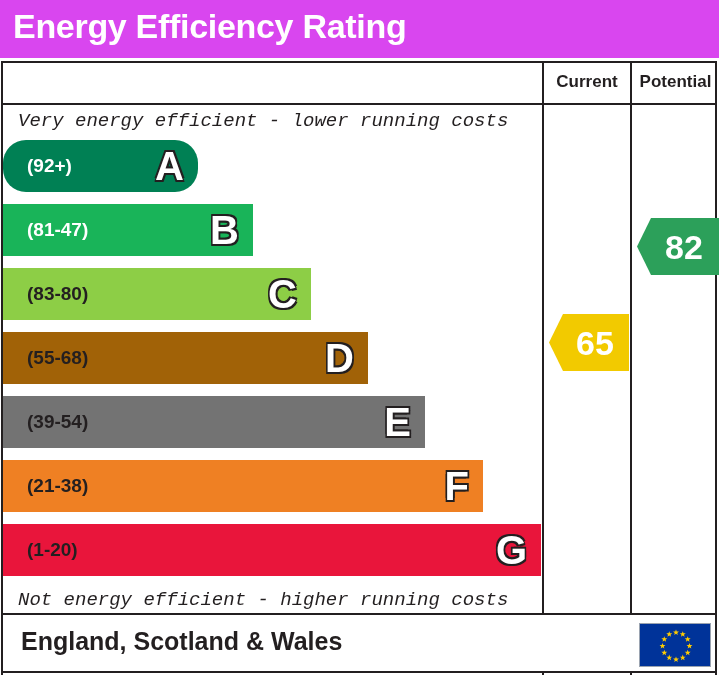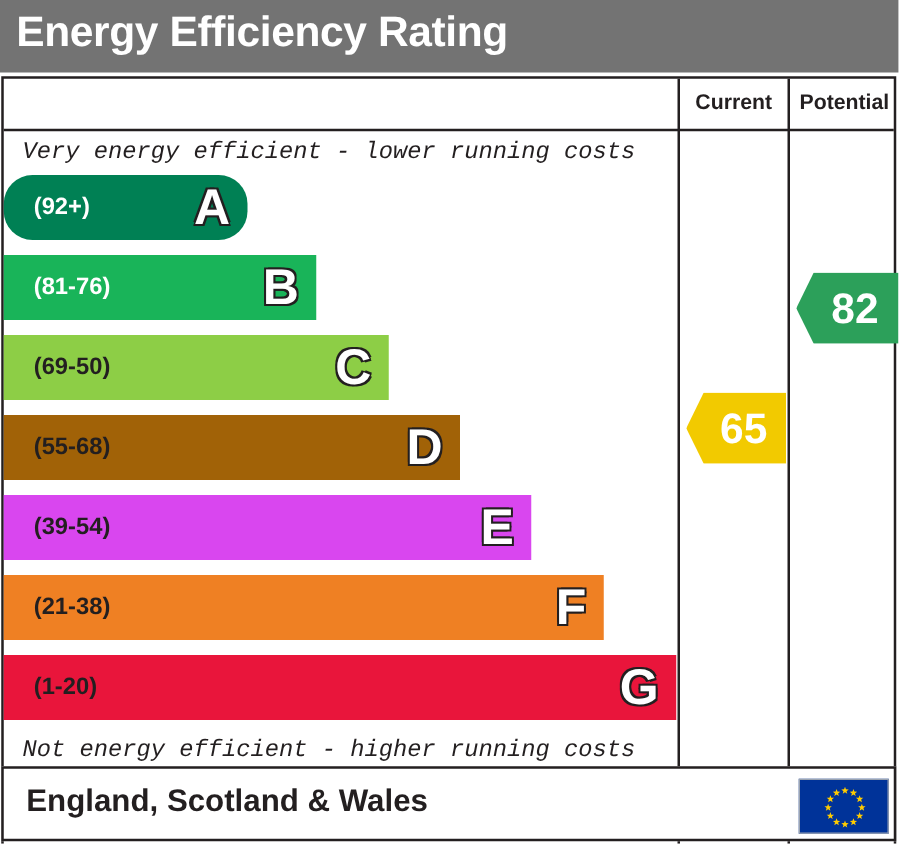--- a/index.html
+++ b/index.html
@@ -17,21 +17,21 @@
     background: #ffffff;
     overflow: hidden;
     box-sizing: border-box;
   }
 
   
   .title-bar {
     position: absolute;
     left: 0; top: 0;
     width: 719px; height: 58px;
-    background: #737373;
+    background: #d946ef;
     box-sizing: border-box;
   }
   .title-text {
     position: absolute;
     left: 13px; top: 7px;
     font-size: 34px;
     font-weight: bold;
     color: #ffffff;
     letter-spacing: -0.3px;
     white-space: nowrap;
@@ -205,32 +205,32 @@
 
     <div class="caption top">Very energy efficient - lower running costs</div>
     <div class="caption bottom">Not energy efficient - higher running costs</div>
 
     <div class="bands" id="bands-container">
         <div class="band" style="top: 77px; width: 195px; background: rgb(0, 128, 84); border-radius: 23px;">
           <div class="range light">(92+)</div>
           <div class="letter">A</div>
         </div>
         <div class="band" style="top: 141px; width: 250px; background: rgb(25, 180, 89);">
-          <div class="range light">(81-76)</div>
+          <div class="range light">(81-47)</div>
           <div class="letter">B</div>
         </div>
         <div class="band" style="top: 205px; width: 308px; background: rgb(141, 206, 70);">
-          <div class="range dark">(69-50)</div>
+          <div class="range dark">(83-80)</div>
           <div class="letter">C</div>
         </div>
         <div class="band" style="top: 269px; width: 365px; background: #a16207;">
           <div class="range dark">(55-68)</div>
           <div class="letter">D</div>
         </div>
-        <div class="band" style="top: 333px; width: 422px; background: #d946ef;">
+        <div class="band" style="top: 333px; width: 422px; background: #737373;">
           <div class="range dark">(39-54)</div>
           <div class="letter">E</div>
         </div>
         <div class="band" style="top: 397px; width: 480px; background: rgb(239, 128, 35);">
           <div class="range dark">(21-38)</div>
           <div class="letter">F</div>
         </div>
         <div class="band" style="top: 461px; width: 538px; background: rgb(233, 21, 59);">
           <div class="range dark">(1-20)</div>
           <div class="letter">G</div>

